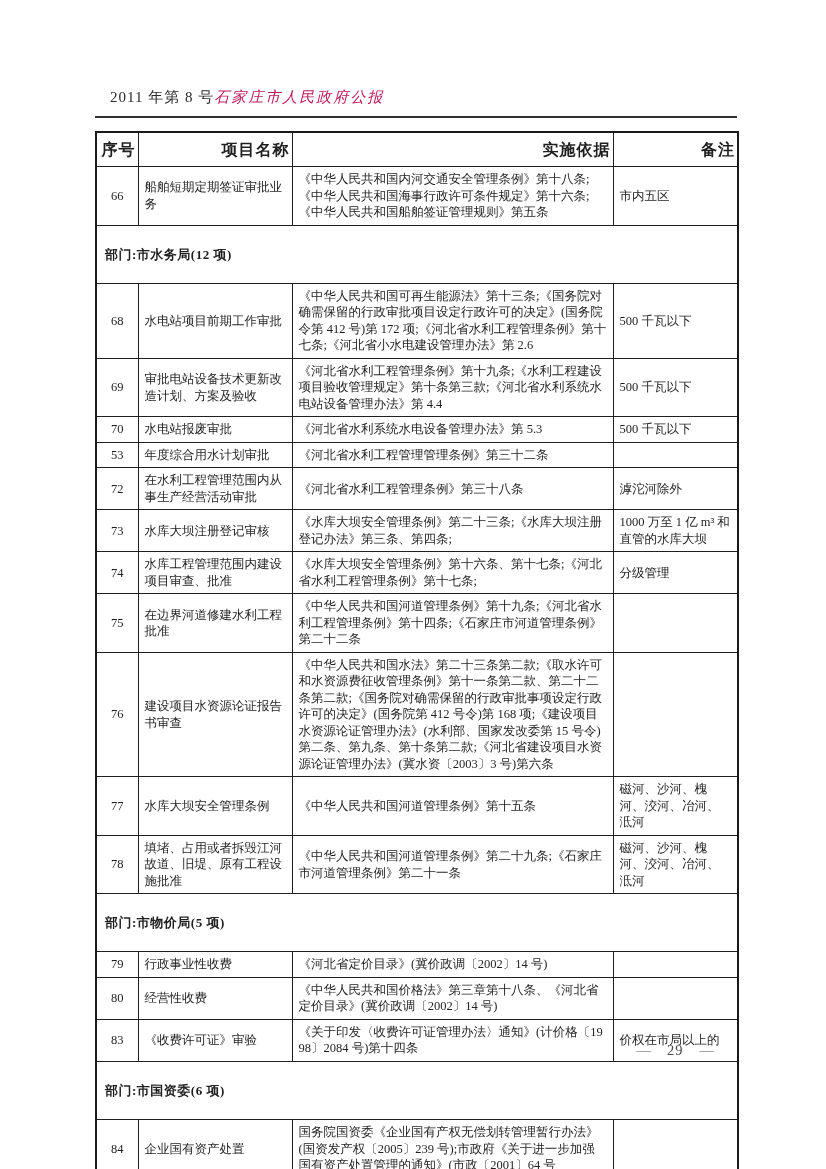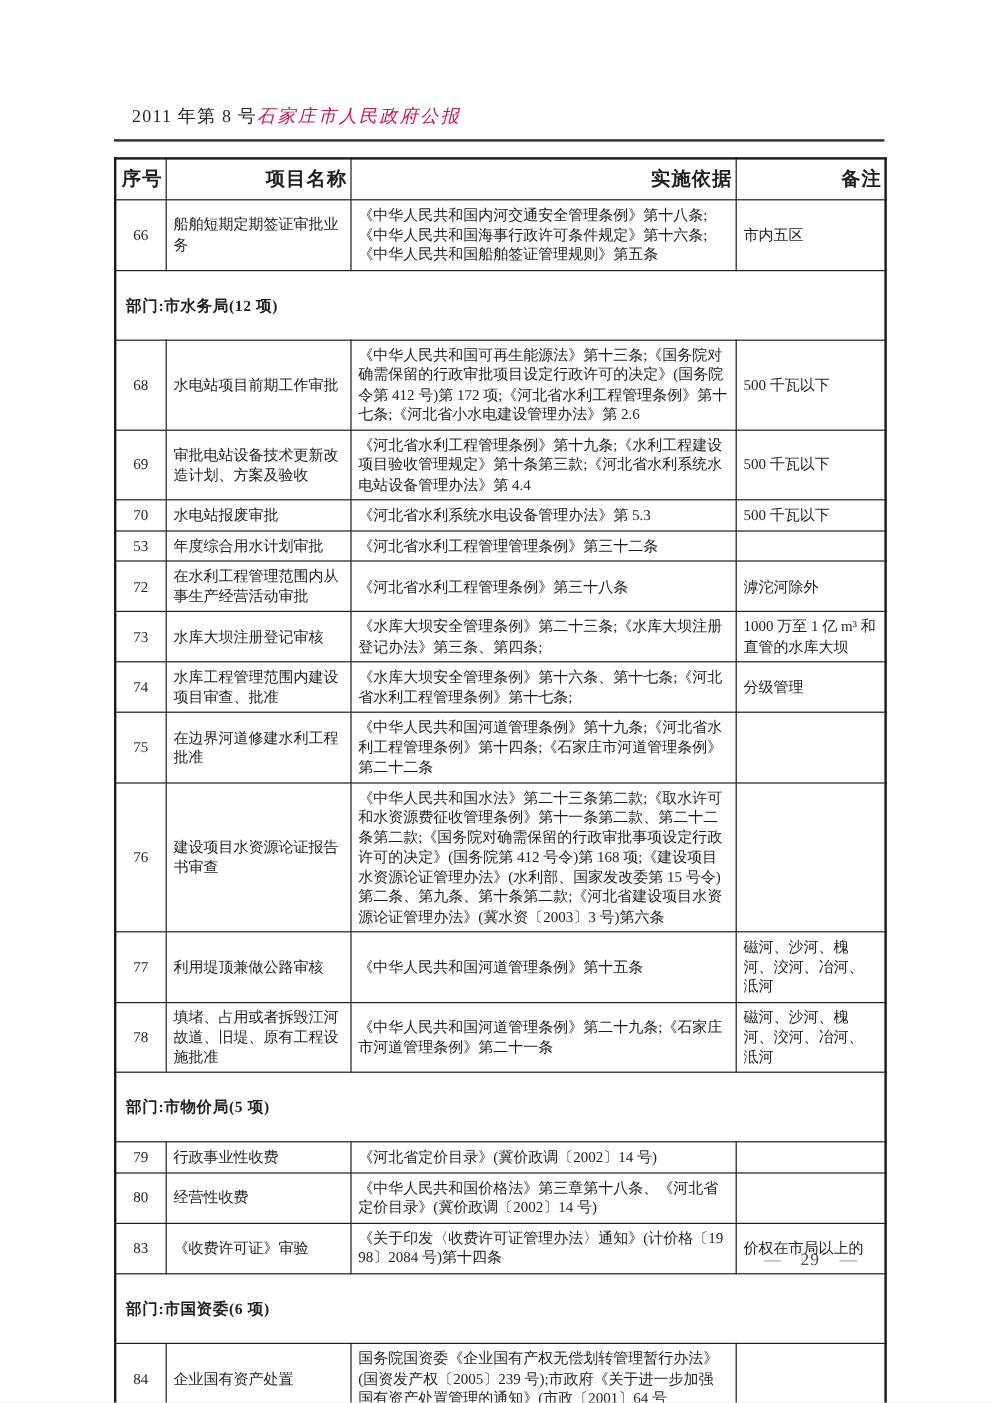--- a/index.html
+++ b/index.html
@@ -176,21 +176,21 @@
           <td class="cell-note"></td>
         </tr>
         <tr>
           <td class="cell-no">76</td>
           <td class="cell-name">建设项目水资源论证报告书审查</td>
           <td class="cell-basis">《中华人民共和国水法》第二十三条第二款;《取水许可和水资源费征收管理条例》第十一条第二款、第二十二条第二款;《国务院对确需保留的行政审批事项设定行政许可的决定》(国务院第 412 号令)第 168 项;《建设项目水资源论证管理办法》(水利部、国家发改委第 15 号令)第二条、第九条、第十条第二款;《河北省建设项目水资源论证管理办法》(冀水资〔2003〕3 号)第六条</td>
           <td class="cell-note"></td>
         </tr>
         <tr>
           <td class="cell-no">77</td>
-          <td class="cell-name">利用堤顶兼做公路审核</td>
+          <td class="cell-name">水库大坝安全管理条例</td>
           <td class="cell-basis">《中华人民共和国河道管理条例》第十五条</td>
           <td class="cell-note">磁河、沙河、槐河、洨河、冶河、泜河</td>
         </tr>
         <tr>
           <td class="cell-no">78</td>
           <td class="cell-name">填堵、占用或者拆毁江河故道、旧堤、原有工程设施批准</td>
           <td class="cell-basis">《中华人民共和国河道管理条例》第二十九条;《石家庄市河道管理条例》第二十一条</td>
           <td class="cell-note">磁河、沙河、槐河、洨河、冶河、泜河</td>
         </tr>
         <tr class="section-row">

